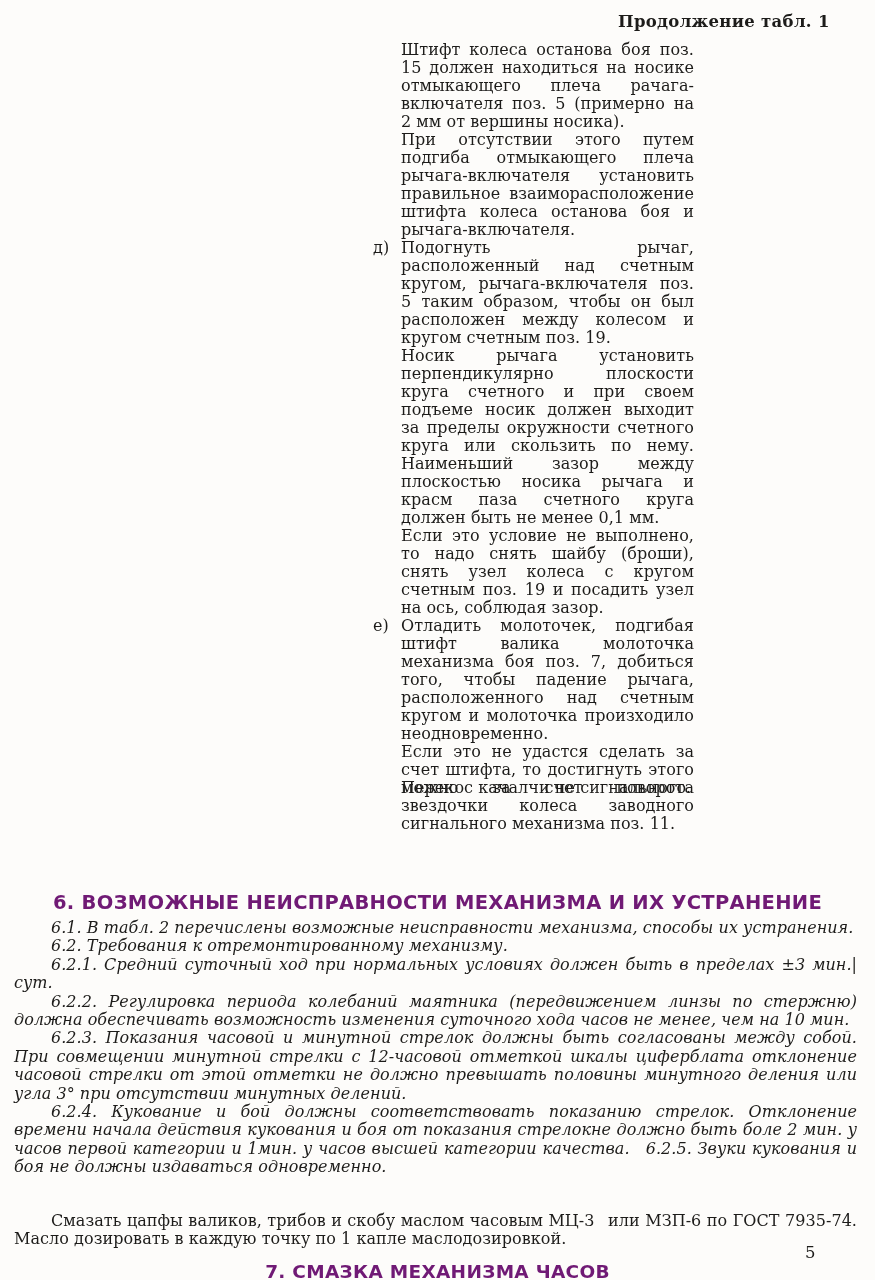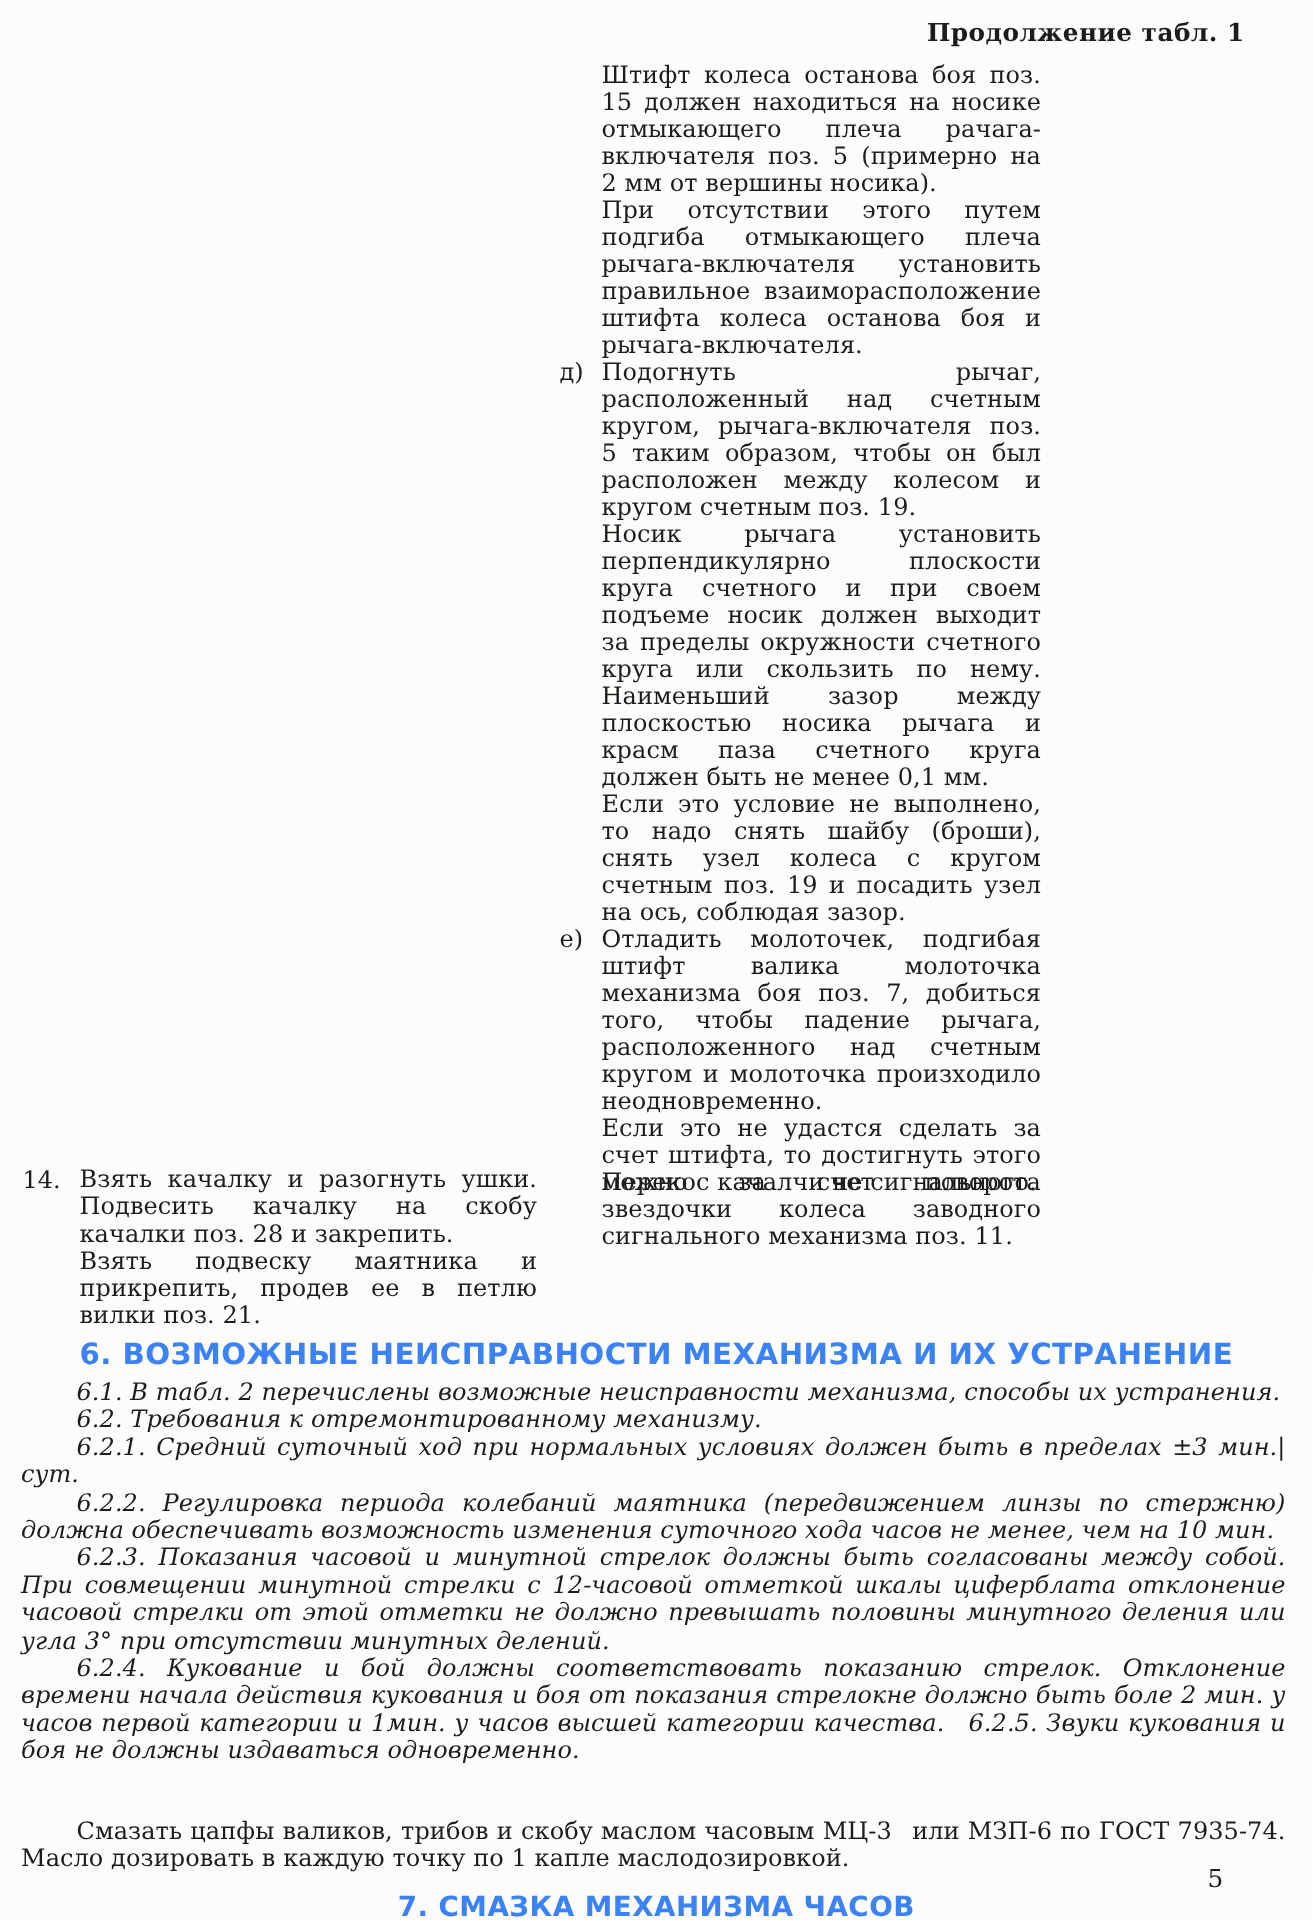--- a/index.html
+++ b/index.html
@@ -39,21 +39,21 @@
   }
   .item14-req{
     position:absolute;top:779px;left:401px;width:300px;
     font-size:16px;line-height:18px;letter-spacing:.05px;
   }
   
   .sec-title{
     position:absolute;left:0;width:100%;margin:0;
     text-align:center;
     font-family:"DejaVu Sans","Liberation Sans",sans-serif;
-    font-weight:bold;color:#3b82f6;
+    font-weight:bold;color:#701a75;
   }
   .sec6-title{top:891px;font-size:19.5px;letter-spacing:.3px;}
   .sec7-title{top:1261px;font-size:18.5px;letter-spacing:.3px;}
   
   .sec6-body{position:absolute;top:919px;left:14px;width:843px;font-style:italic;}
   .sec7-body{position:absolute;top:1212px;left:14px;width:843px;}
   .body-para{
     margin:0;font-size:16px;line-height:18.4px;
     text-align:justify;text-indent:37px;letter-spacing:.05px;
   }
@@ -83,25 +83,20 @@
       <span class="marker"></span><span>Если это условие не выполнено, то надо снять шайбу (броши), снять узел колеса с кругом счетным поз. 19 и посадить узел на ось, соблюдая зазор.</span>
     </p>
     <p class="rc-para">
       <span class="marker">е)</span><span>Отладить молоточек, подгибая штифт валика молоточка механизма боя поз. 7, добиться того, чтобы падение рычага, расположенного над счетным кругом и молоточка произходило неодновременно.</span>
     </p>
     <p class="rc-para">
       <span class="marker"></span><span>Если это не удастся сделать за счет штифта, то достигнуть этого можно за счет поворота звездочки колеса заводного сигнального механизма поз. 11.</span>
     </p>
   </div>
 
-  <div class="item14">
-    <span class="item-no">14.</span>
-    <p class="op-para">Взять качалку и разогнуть ушки. Подвесить качалку на скобу качалки поз. 28 и закрепить.</p>
-    <p class="op-para">Взять подвеску маятника и прикрепить, продев ее в петлю вилки поз. 21.</p>
-  </div>
 
   <div class="item14-req">Перекос качалчи не сигнального.</div>
 
   <h2 class="sec-title sec6-title">6. ВОЗМОЖНЫЕ НЕИСПРАВНОСТИ МЕХАНИЗМА И ИХ УСТРАНЕНИЕ</h2>
 
   <div class="sec6-body">
     <p class="body-para">6.1. В табл. 2 перечислены возможные неисправности механизма, способы их устранения.</p>
     <p class="body-para">6.2. Требования к отремонтированному механизму.</p>
     <p class="body-para">6.2.1. Средний суточный ход при нормальных условиях должен быть в пределах ±3 мин.|сут.</p>
     <p class="body-para">6.2.2. Регулировка периода колебаний маятника (передвижением линзы по стержню) должна обеспечивать возможность изменения суточного хода часов не менее, чем на 10 мин.</p>

